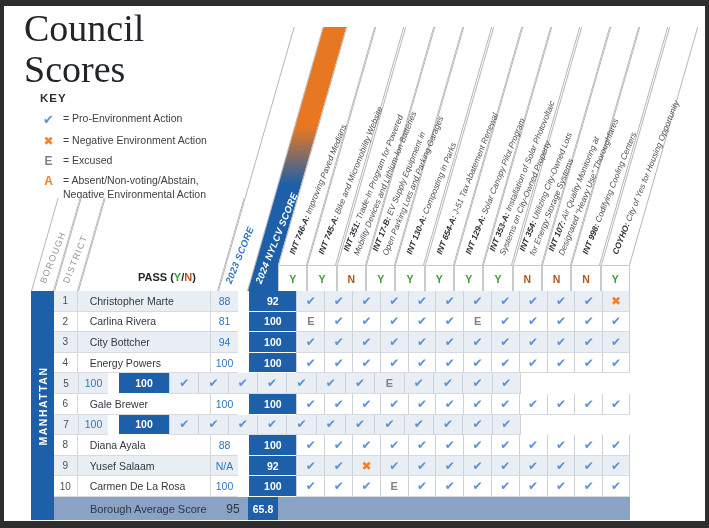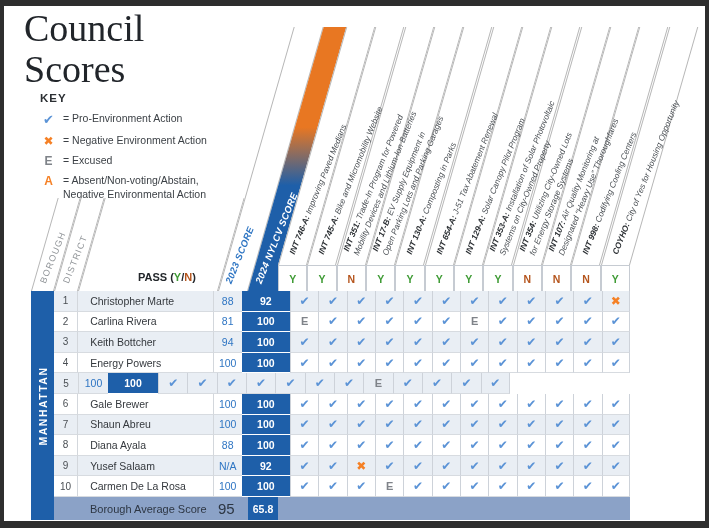--- a/index.html
+++ b/index.html
@@ -49,33 +49,33 @@
   .borough-band{position:absolute;left:31px;top:291px;width:23px;height:229px;background:#1e5fa9;
     display:flex;align-items:center;justify-content:center;z-index:4;}
   .borough-band span{transform:rotate(-90deg);white-space:nowrap;color:#fff;font-size:10.5px;
     font-weight:bold;letter-spacing:1.5px;}
   .data-row{position:absolute;left:54px;width:576px;height:20.6px;display:flex;z-index:3;}
   .cell{box-sizing:border-box;display:flex;align-items:center;border-bottom:1px solid #d7dbe0;}
   .c-district{width:24px;justify-content:center;font-size:10px;color:#4a4f54;}
   .c-name{width:140px;padding-left:12px;font-size:10.5px;color:#34383d;border-left:1px solid #d3d7dc;}
   .c-s23{width:30px;justify-content:center;font-size:10.5px;color:#2e75c3;border-left:1px solid #d3d7dc;}
   .c-s24{width:50px;justify-content:center;font-size:10.5px;font-weight:bold;color:#fff;
-    background:#1e5fa9 !important;border-bottom:1px solid #ffffff;}
+    background:#1e5fa9 !important;border-bottom:1px solid #ffffff;margin-left:11px;}
   .c-mark{width:29.33px;justify-content:center;border-left:1px solid #cdd2d9;}
   .c-mark:last-child{border-right:1px solid #cdd2d9;}
   .row-odd .cell{background:#e9eef4;}
   .row-even .cell{background:#ffffff;}
   .mk-C{color:#5b93d6;font-size:12px;font-weight:bold;}
   .mk-X{color:#f58025;font-size:12px;font-weight:bold;}
   .mk-E{color:#7f8389;font-size:11px;font-weight:bold;}
 
   .avg-row{position:absolute;left:54px;top:497px;width:576px;height:23px;background:#8ba2c7;
     display:flex;align-items:center;z-index:3;}
   .avg-label{padding-left:36px;font-size:11px;color:#2d3643;width:164px;box-sizing:border-box;}
-  .avg-s23{width:30px;text-align:left;font-size:15px;color:#2d3643;}
+  .avg-s23{width:30px;text-align:center;font-size:12px;color:#2d3643;}
   .avg-s24{width:30px;height:23px;background:#1e5fa9;color:#fff;font-weight:bold;font-size:10.5px;
     display:flex;align-items:center;justify-content:center;}
 </style>
 </head>
 <body>
 
 <div class="canvas">
 
   <div class="title">Council Scores</div>
 
@@ -246,21 +246,21 @@
         </div>
         <div class="cell c-mark">
           <span class="mk-C">✔</span>
         </div>
         <div class="cell c-mark">
           <span class="mk-C">✔</span>
         </div>
       </div>
       <div class="data-row row-odd" style="top: 332.2px;">
         <div class="cell c-district">3</div>
-        <div class="cell c-name">Keith Bottcher</div>
+        <div class="cell c-name">City Bottcher</div>
         <div class="cell c-s23">94</div>
         <div class="cell c-s24">100</div>
         <div class="cell c-mark">
           <span class="mk-C">✔</span>
         </div>
         <div class="cell c-mark">
           <span class="mk-C">✔</span>
         </div>
         <div class="cell c-mark">
           <span class="mk-C">✔</span>
@@ -413,21 +413,20 @@
         </div>
         <div class="cell c-mark">
           <span class="mk-C">✔</span>
         </div>
         <div class="cell c-mark">
           <span class="mk-C">✔</span>
         </div>
       </div>
       <div class="data-row row-odd" style="top: 414.6px;">
         <div class="cell c-district">7</div>
-        <div class="cell c-name">Shaun Abreu</div>
         <div class="cell c-s23">100</div>
         <div class="cell c-s24">100</div>
         <div class="cell c-mark">
           <span class="mk-C">✔</span>
         </div>
         <div class="cell c-mark">
           <span class="mk-C">✔</span>
         </div>
         <div class="cell c-mark">
           <span class="mk-C">✔</span>

